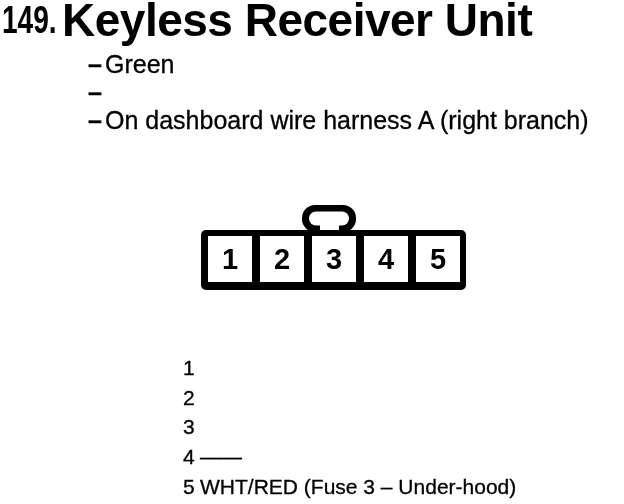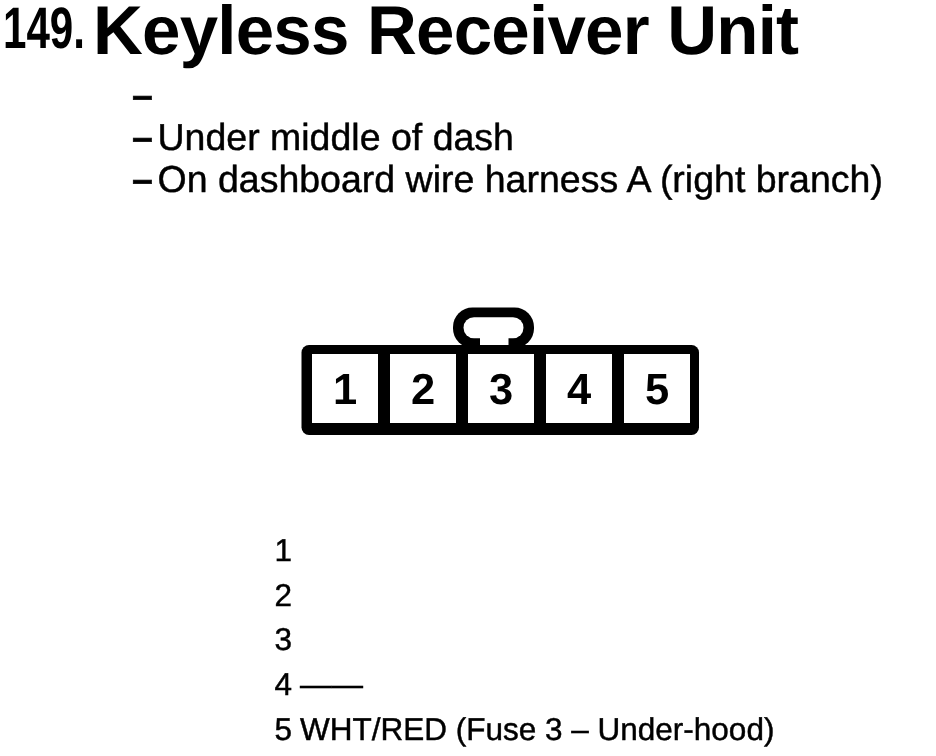--- a/index.html
+++ b/index.html
@@ -90,24 +90,24 @@
 <body>
 
 <div class="page">
 
   <span class="heading-num">149.</span>
   <span class="heading-title">Keyless Receiver Unit</span>
 
   <div class="details">
     <div class="detail-row">
       <span class="detail-dash">–</span>
+      <span>Green</span>
     </div>
     <div class="detail-row">
       <span class="detail-dash">–</span>
-      <span>Under middle of dash</span>
     </div>
     <div class="detail-row">
       <span class="detail-dash">–</span>
       <span>On dashboard wire harness A (right branch)</span>
     </div>
   </div>
 
   <svg class="connector-svg" viewBox="195 200 280 95" xmlns="http://www.w3.org/2000/svg">
 
     <g>

